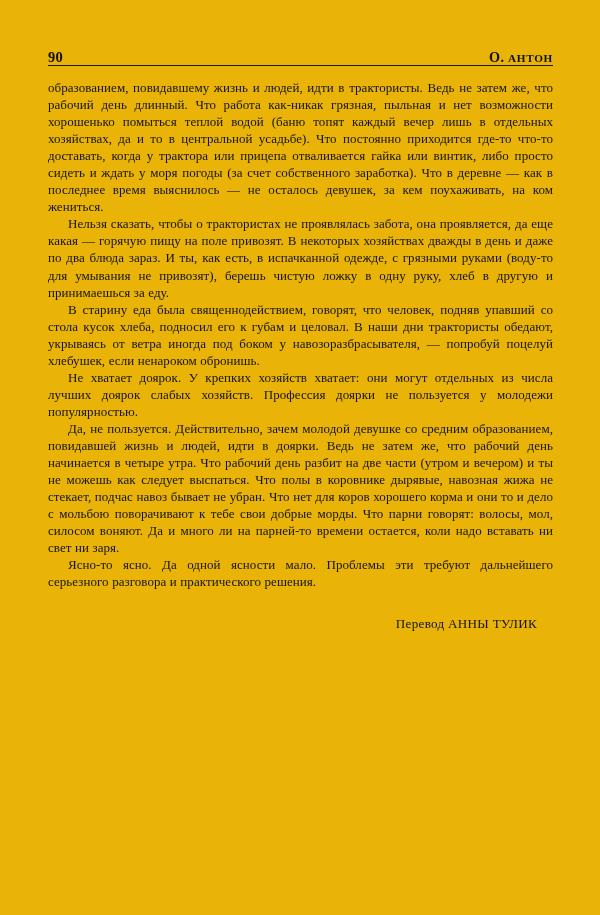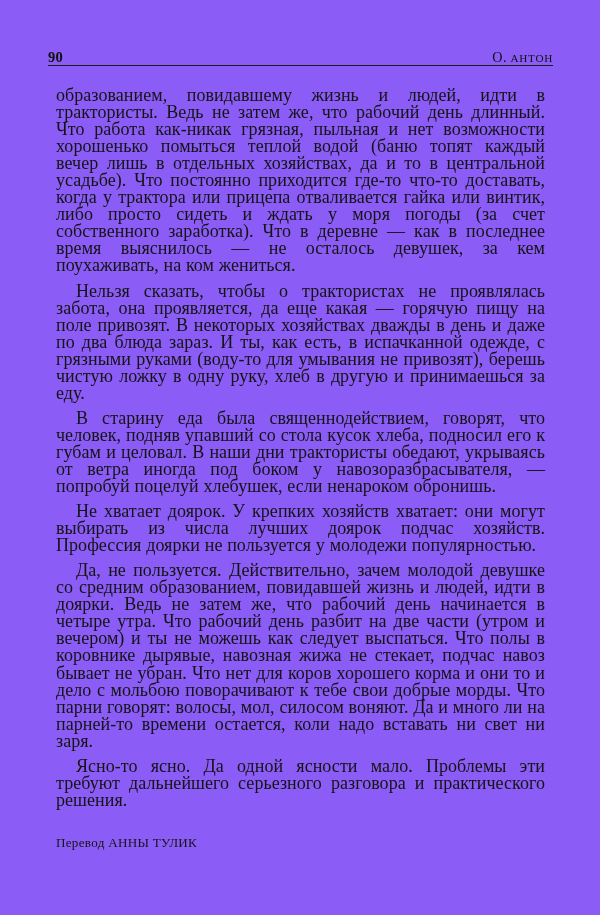--- a/index.html
+++ b/index.html
@@ -6,21 +6,21 @@
   html, body {
     margin: 0;
     padding: 0;
     background: #ffffff;
   }
 
   .page {
     position: relative;
     width: 600px;
     height: 915px;
-    background: #8b5cf6;
+    background: #eab308;
     overflow: hidden;
     font-family: "Liberation Serif", "DejaVu Serif", serif;
     color: #141414;
     -webkit-font-smoothing: antialiased;
   }
 
   
   .running-head {
     position: absolute;
     left: 48px;
@@ -36,21 +36,21 @@
     font-family: "Liberation Serif", "DejaVu Serif", serif;
     font-weight: bold;
     font-size: 14.5px;
     line-height: 1;
     letter-spacing: 0.2px;
     color: #101010;
   }
 
   .head-author {
     font-family: "Liberation Serif", "DejaVu Serif", serif;
-    font-weight: normal;
+    font-weight: bold;
     font-size: 11.2px;
     line-height: 1;
     letter-spacing: 0.7px;
     color: #101010;
     white-space: pre;
   }
   .head-author .cap {
     font-size: 14.2px;
     letter-spacing: 0.5px;
   }
@@ -66,40 +66,40 @@
 
   
   .textblock {
     position: absolute;
     left: 48px;
     top: 79px;
     width: 505px;
   }
 
   .para {
-    margin: 8px;
+    margin: 0;
     text-align: justify;
     text-justify: inter-word;
     text-indent: 20px;
-    font-size: 18px;
+    font-size: 13px;
     line-height: 17.05px;
     letter-spacing: 0.05px;
     word-spacing: 0.2px;
     color: #141414;
     hyphens: manual;
   }
 
   .para.flush { text-indent: 0; }
 
   .para.gap-before { margin-top: 17.05px; }
 
   .attribution {
-    margin: 8px;
+    margin: 16px;
     margin-top: 25px;
-    text-align: left;
+    text-align: right;
     text-indent: 0;
     font-size: 13.1px;
     line-height: 17.05px;
     letter-spacing: 0.3px;
     color: #141414;
   }
 </style>
 </head>
 <body>
 
@@ -109,19 +109,19 @@
     <span class="folio">90</span>
     <span class="head-author"><span class="cap">О.</span> <span>АНТОН</span></span>
   </div>
 
   <div class="head-rule"></div>
 
   <div class="textblock">
     <p class="para flush">образованием, повидавшему жизнь и людей, идти в трактористы. Ведь не затем же, что рабочий день длинный. Что работа как-никак грязная, пыльная и нет возможности хорошенько помыться теплой водой (баню топят каждый вечер лишь в отдельных хозяйствах, да и то в центральной усадьбе). Что постоянно приходится где-то что-то доставать, когда у трактора или прицепа отваливается гайка или винтик, либо просто сидеть и ждать у моря погоды (за счет собственного заработка). Что в деревне — как в последнее время выяснилось — не осталось девушек, за кем поухаживать, на ком жениться.</p>
     <p class="para">Нельзя сказать, чтобы о трактористах не проявлялась забота, она проявляется, да еще какая — горячую пищу на поле привозят. В некоторых хозяйствах дважды в день и даже по два блюда зараз. И ты, как есть, в испачканной одежде, с грязными руками (воду-то для умывания не привозят), берешь чистую ложку в одну руку, хлеб в другую и принимаешься за еду.</p>
     <p class="para">В старину еда была священнодействием, говорят, что человек, подняв упавший со стола кусок хлеба, подносил его к губам и целовал. В наши дни трактористы обедают, укрываясь от ветра иногда под боком у навозоразбрасывателя, — попробуй поцелуй хлебушек, если ненароком обронишь.</p>
-    <p class="para">Не хватает доярок. У крепких хозяйств хватает: они могут выбирать из числа лучших доярок подчас хозяйств. Профессия доярки не пользуется у молодежи популярностью.</p>
+    <p class="para">Не хватает доярок. У крепких хозяйств хватает: они могут отдельных из числа лучших доярок слабых хозяйств. Профессия доярки не пользуется у молодежи популярностью.</p>
     <p class="para">Да, не пользуется. Действительно, зачем молодой девушке со средним образованием, повидавшей жизнь и людей, идти в доярки. Ведь не затем же, что рабочий день начинается в четыре утра. Что рабочий день разбит на две части (утром и вечером) и ты не можешь как следует выспаться. Что полы в коровнике дырявые, навозная жижа не стекает, подчас навоз бывает не убран. Что нет для коров хорошего корма и они то и дело с мольбою поворачивают к тебе свои добрые морды. Что парни говорят: волосы, мол, силосом воняют. Да и много ли на парней-то времени остается, коли надо вставать ни свет ни заря.</p>
     <p class="para">Ясно-то ясно. Да одной ясности мало. Проблемы эти требуют дальнейшего серьезного разговора и практического решения.</p>
     <p class="attribution">Перевод АННЫ ТУЛИК</p>
   </div>
 
 </div>
 
 </body></html>

